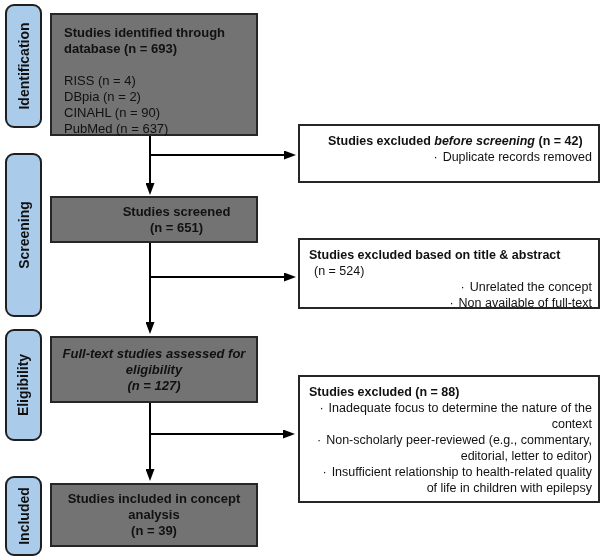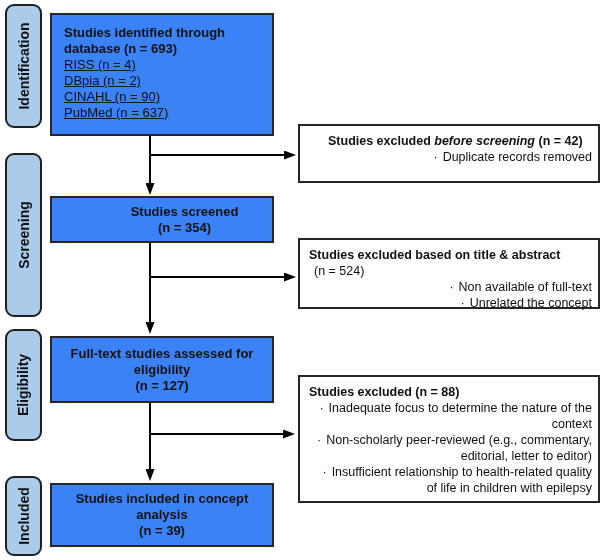--- a/index.html
+++ b/index.html
@@ -27,36 +27,36 @@
     font-size:14px;
     color:#111111;
   }
   #stage-identification{top:4px;height:124px;}
   #stage-screening{top:153px;height:164px;}
   #stage-eligibility{top:329px;height:112px;}
   #stage-included{top:476px;height:80px;}
 
   
   .flow-box{
-    position:absolute;left:50px;width:224px;
-    background:#3b82f6;
+    position:absolute;left:50px;width:208px;
+    background:#737373;
     border:2px solid #262626;
     box-sizing:border-box;
     font-size:13px;line-height:16px;
   }
   #box-identified{top:13px;height:123px;padding:10px 10px 6px 12px;}
   #box-identified .box-title{font-weight:bold;}
-  #box-identified .sources{text-decoration:underline;}
+  #box-identified .sources{margin-top:16px;}
   .centered-box{
     display:flex;flex-direction:column;
     align-items:center;justify-content:center;
     text-align:center;font-weight:bold;
   }
   #box-screened{top:196px;height:47px;padding-left:45px;}
-  #box-fulltext{top:336px;height:67px;}
+  #box-fulltext{top:336px;height:67px;font-style:italic;}
   #box-included{top:483px;height:64px;}
 
   
   .excl-box{
     position:absolute;left:298px;width:302px;
     background:#ffffff;
     border:2px solid #262626;
     box-sizing:border-box;
     font-size:12.5px;line-height:16px;
     padding:7px 6px 6px 9px;
@@ -110,21 +110,21 @@
     <div class="sources">
       <div>RISS (n = 4)</div>
       <div>DBpia (n = 2)</div>
       <div>CINAHL (n = 90)</div>
       <div>PubMed (n = 637)</div>
     </div>
   </div>
 
   <div class="flow-box centered-box" id="box-screened">
     <div>Studies screened</div>
-    <div>(n = 354)</div>
+    <div>(n = 651)</div>
   </div>
 
   <div class="flow-box centered-box" id="box-fulltext">
     <div>Full-text studies assessed for</div>
     <div>eligibility</div>
     <div>(n = 127)</div>
   </div>
 
   <div class="flow-box centered-box" id="box-included">
     <div>Studies included in concept</div>
@@ -138,24 +138,24 @@
     </div>
     <div class="reason">
       <span class="bullet">·</span><span>Duplicate records removed</span>
     </div>
   </div>
 
   <div class="excl-box" id="box-excl-title-abstract">
     <div class="excl-title">Studies excluded based on title &amp; abstract</div>
     <div class="excl-count">(n = 524)</div>
     <div class="reason">
-      <span class="bullet">·</span><span>Non available of full-text</span>
+      <span class="bullet">·</span><span>Unrelated the concept</span>
     </div>
     <div class="reason">
-      <span class="bullet">·</span><span>Unrelated the concept</span>
+      <span class="bullet">·</span><span>Non available of full-text</span>
     </div>
   </div>
 
   <div class="excl-box" id="box-excl-fulltext">
     <div class="excl-title">Studies excluded (n = 88)</div>
     <div class="reason">
       <span class="bullet">·</span><span>Inadequate focus to determine the nature of the context</span>
     </div>
     <div class="reason">
       <span class="bullet">·</span><span>Non-scholarly peer-reviewed (e.g., commentary, editorial, letter to editor)</span>

